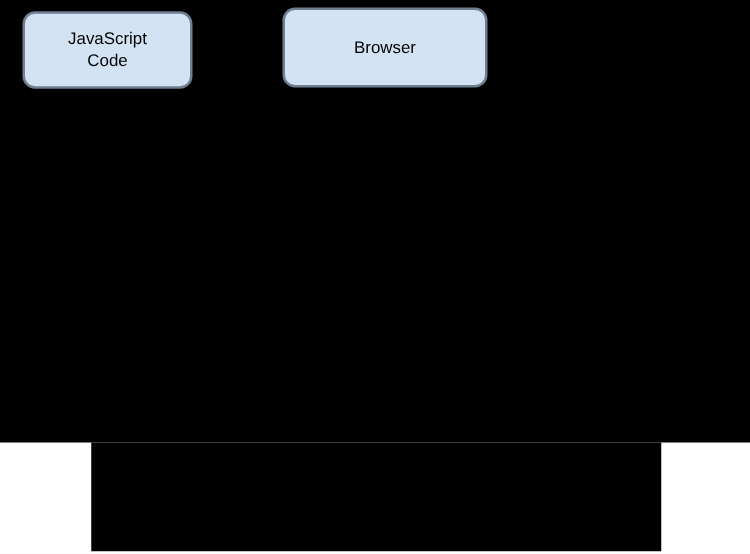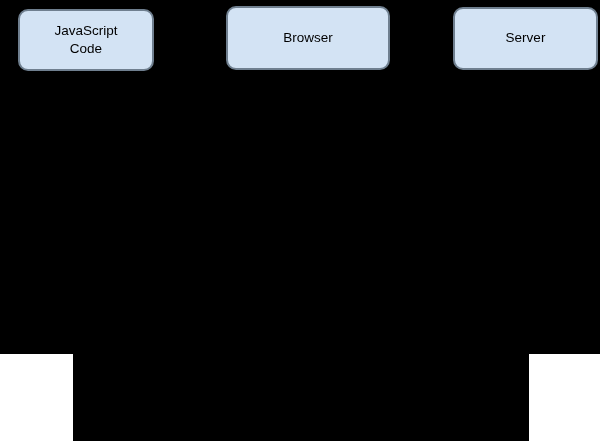--- a/index.html
+++ b/index.html
@@ -69,17 +69,14 @@
 
   <div class="node node-js">
     <span>JavaScript
 Code</span>
   </div>
 
   <div class="node node-browser">
     <span>Browser</span>
   </div>
 
-  <div class="node node-server">
-    <span>Server</span>
-  </div>
 
 </div>
 
 </body></html>

